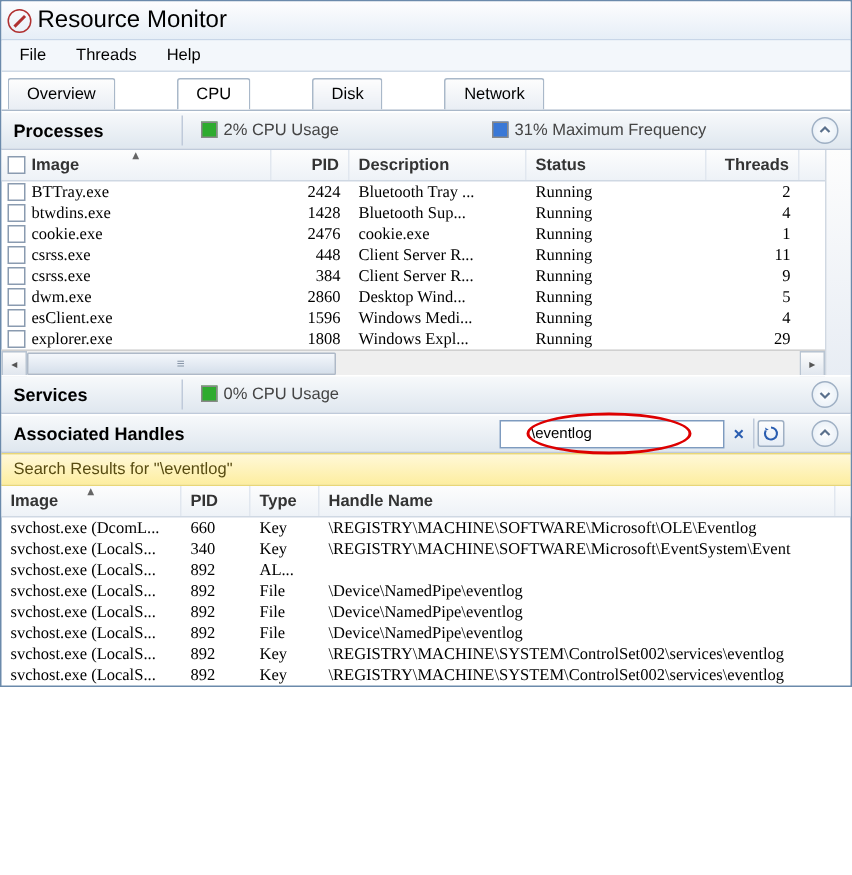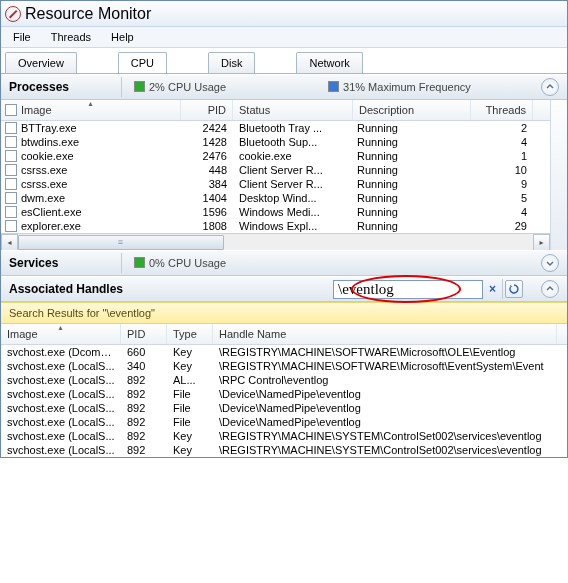--- a/index.html
+++ b/index.html
@@ -20,44 +20,44 @@
   
   .section-header { background: linear-gradient(#f7f9fb, #dfe7ef); border-top: 1px solid #fff; border-bottom: 1px solid #bfcada; height: 26px; display: flex; align-items: center; padding: 0 8px; gap: 12px; position: relative; }
   .section-title { font-weight: bold; font-size: 12px; flex: 0 0 auto; min-width: 100px; }
   .metric { display: flex; gap: 4px; font-size: 11px; color: #444; }
   .swatch { width: 11px; height: 11px; border: 1px solid #888; }
   .swatch.green { background: #2eab2e; }
   .swatch.blue { background: #3a78d6; }
   .chev { margin-left: auto; width: 18px; height: 18px; border-radius: 50%; border: 1px solid #9fb0c4; background: radial-gradient(#fff,#e3ecf5); display:flex; align-items:center; justify-content:center; cursor:pointer; }
   .sep { width:1px; height:20px; background:#bfcada; }
   .thead { background: linear-gradient(#fdfdfd,#eef2f7); border-bottom: 1px solid #cfd8e3; display: flex; font-size: 11px; color: #333; }
-  .th { padding: 4px 6px; border-right: 1px solid #e1e7ef; cursor: default; position: relative; }
+  .th { padding: 4px 6px; border-right: 1px solid #e1e7ef; cursor: default; position: relative; font-weight: bold; }
   .th.sort::after { content: "▴"; font-size: 8px; color: #666; position: absolute; top: -1px; left: 50%; transform: translateX(-50%); }
   .tbody { max-height: 155px; overflow: hidden; }
-  .tr { display: flex; padding: 1px 0; }
+  .tr { display: flex; padding: 1px 0; font-family: Liberation Serif, serif; }
   .td { padding: 0 6px; white-space: nowrap; overflow: hidden; text-overflow: ellipsis; }
   .chk { width: 12px; height: 12px; border: 1px solid #8a9bb0; display: inline-block; margin-right: 4px; vertical-align: middle; background: #fff; }
   
   
   .p-c1 { width: 180px; display:flex; align-items:center; padding-left:4px; }
   .p-c2 { width: 52px; text-align: right; }
   .p-c3 { width: 118px; }
   .p-c4 { width: 120px; }
   .p-c5 { width: 62px; text-align: right; }
   
   .hscroll { height: 17px; background: #f0f0f0; border-top: 1px solid #d0d0d0; display:flex; align-items:center; }
   .hsbtn { width:17px; height:17px; background: linear-gradient(#fdfdfd,#e0e6ee); border:1px solid #b8c4d2; display:flex; align-items:center; justify-content:center; font-size:8px; color:#555; }
   .hstrack { flex:1; background:#efefef; position:relative; height:17px; }
   .hsthumb { position:absolute; left:0; width:40%; height:15px; top:1px; background: linear-gradient(#f4f7fb,#d5dfeb); border:1px solid #aeb9c8; border-radius:1px; }
   .hsthumb::after { content:"≡"; position:absolute; left:50%; top:50%; transform:translate(-50%,-50%); color:#8896a8; font-size:9px; letter-spacing:1px; }
   
   .vscroll-spacer { width:17px; }
   
   .searchbox-wrap { margin-left: auto; display:flex; align-items:center; gap:2px; }
-  .searchbox { width: 150px; height: 19px; border: 1px solid #7e9bbf; background:#fff; padding: 0 4px; font-size:15px; font-family: Liberation Serif, serif; }
+  .searchbox { width: 150px; height: 19px; border: 1px solid #7e9bbf; background:#fff; padding: 0 20px; font-size:10px; font-family: Liberation Sans, sans-serif; }
   .annot-oval { position:absolute; border:2px solid #d00; border-radius:50%; width:110px; height:28px; left:350px; top:-2px; pointer-events:none; }
   .clearx { color:#2a5db0; font-weight: bold; cursor:pointer; padding:0 4px; font-size:12px; }
   .refresh { width:18px; height:18px; border:1px solid #9fb0c4; border-radius:2px; background:linear-gradient(#fdfdfd,#e6edf6); display:flex; align-items:center; justify-content:center; color:#2a5db0; cursor:pointer; }
   
   .search-info { background: linear-gradient(#fff8d8,#fdeea0); border-top:1px solid #e9d776; border-bottom:1px solid #e9d776; padding: 4px 8px; font-size:11px; color:#584c12; }
   
   
   .h-c1 { width: 120px; }
   .h-c2 { width: 46px; text-align:left; }
   .h-c3 { width: 46px; }
@@ -110,22 +110,22 @@
   </div>
 
   <div class="body-wrap">
     <div class="body-left">
       <div class="thead">
         <div class="th p-c1 sort">
             <span class="chk"></span>
             <span>Image</span>
           </div>
         <div class="th p-c2">PID</div>
+        <div class="th p-c3">Description</div>
         <div class="th p-c4">Status</div>
-        <div class="th p-c3">Description</div>
         <div class="th p-c5">Threads</div>
       </div>
       <div class="tbody" id="proc-body">
           <div class="tr">
             <div class="td p-c1"><span class="chk"></span>BTTray.exe</div>
             <div class="td p-c2">2424</div>
             <div class="td p-c3">Bluetooth Tray ...</div>
             <div class="td p-c4">Running</div>
             <div class="td p-c5">2</div>
           </div>
@@ -141,32 +141,32 @@
             <div class="td p-c2">2476</div>
             <div class="td p-c3">cookie.exe</div>
             <div class="td p-c4">Running</div>
             <div class="td p-c5">1</div>
           </div>
           <div class="tr">
             <div class="td p-c1"><span class="chk"></span>csrss.exe</div>
             <div class="td p-c2">448</div>
             <div class="td p-c3">Client Server R...</div>
             <div class="td p-c4">Running</div>
-            <div class="td p-c5">10</div>
+            <div class="td p-c5">11</div>
           </div>
           <div class="tr">
             <div class="td p-c1"><span class="chk"></span>csrss.exe</div>
             <div class="td p-c2">384</div>
             <div class="td p-c3">Client Server R...</div>
             <div class="td p-c4">Running</div>
             <div class="td p-c5">9</div>
           </div>
           <div class="tr">
             <div class="td p-c1"><span class="chk"></span>dwm.exe</div>
-            <div class="td p-c2">1404</div>
+            <div class="td p-c2">2860</div>
             <div class="td p-c3">Desktop Wind...</div>
             <div class="td p-c4">Running</div>
             <div class="td p-c5">5</div>
           </div>
           <div class="tr">
             <div class="td p-c1"><span class="chk"></span>esClient.exe</div>
             <div class="td p-c2">1596</div>
             <div class="td p-c3">Windows Medi...</div>
             <div class="td p-c4">Running</div>
             <div class="td p-c5">4</div>
@@ -243,21 +243,20 @@
       <div class="tr">
         <div class="td h-c1">svchost.exe (LocalS...</div>
         <div class="td h-c2">340</div>
         <div class="td h-c3">Key</div>
         <div class="td h-c4">\REGISTRY\MACHINE\SOFTWARE\Microsoft\EventSystem\Event</div>
       </div>
       <div class="tr">
         <div class="td h-c1">svchost.exe (LocalS...</div>
         <div class="td h-c2">892</div>
         <div class="td h-c3">AL...</div>
-        <div class="td h-c4">\RPC Control\eventlog</div>
       </div>
       <div class="tr">
         <div class="td h-c1">svchost.exe (LocalS...</div>
         <div class="td h-c2">892</div>
         <div class="td h-c3">File</div>
         <div class="td h-c4">\Device\NamedPipe\eventlog</div>
       </div>
       <div class="tr">
         <div class="td h-c1">svchost.exe (LocalS...</div>
         <div class="td h-c2">892</div>

